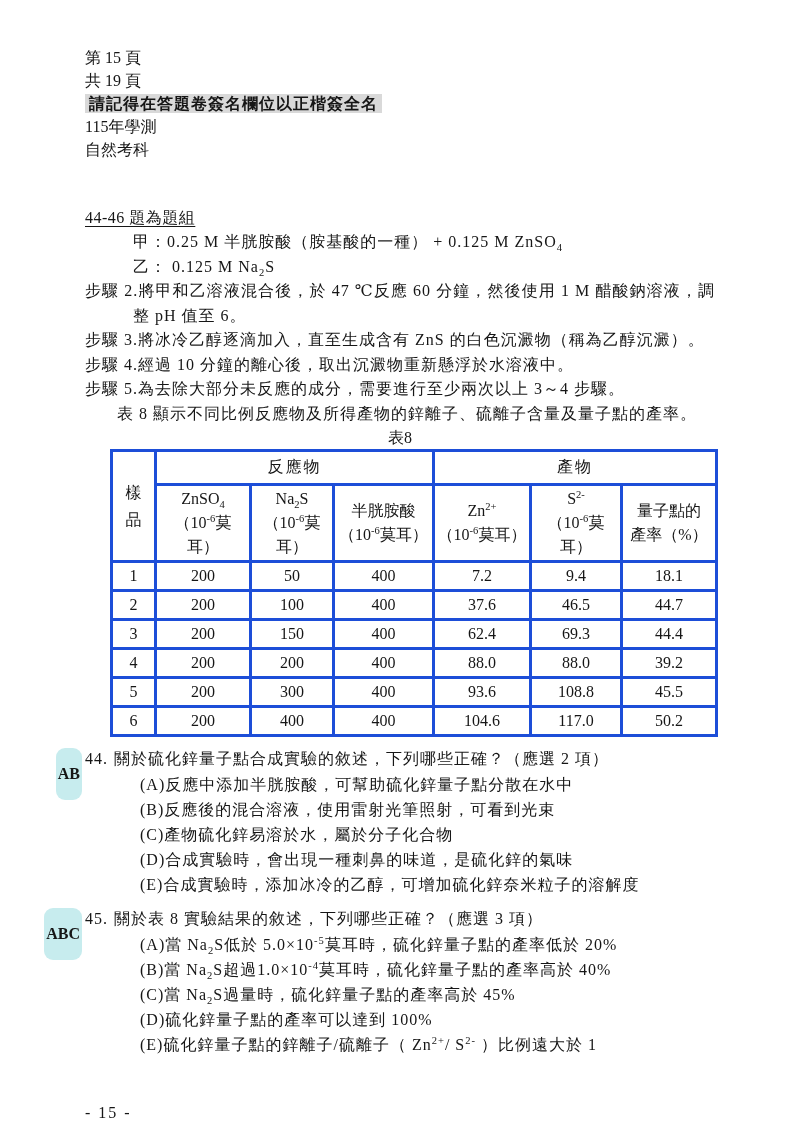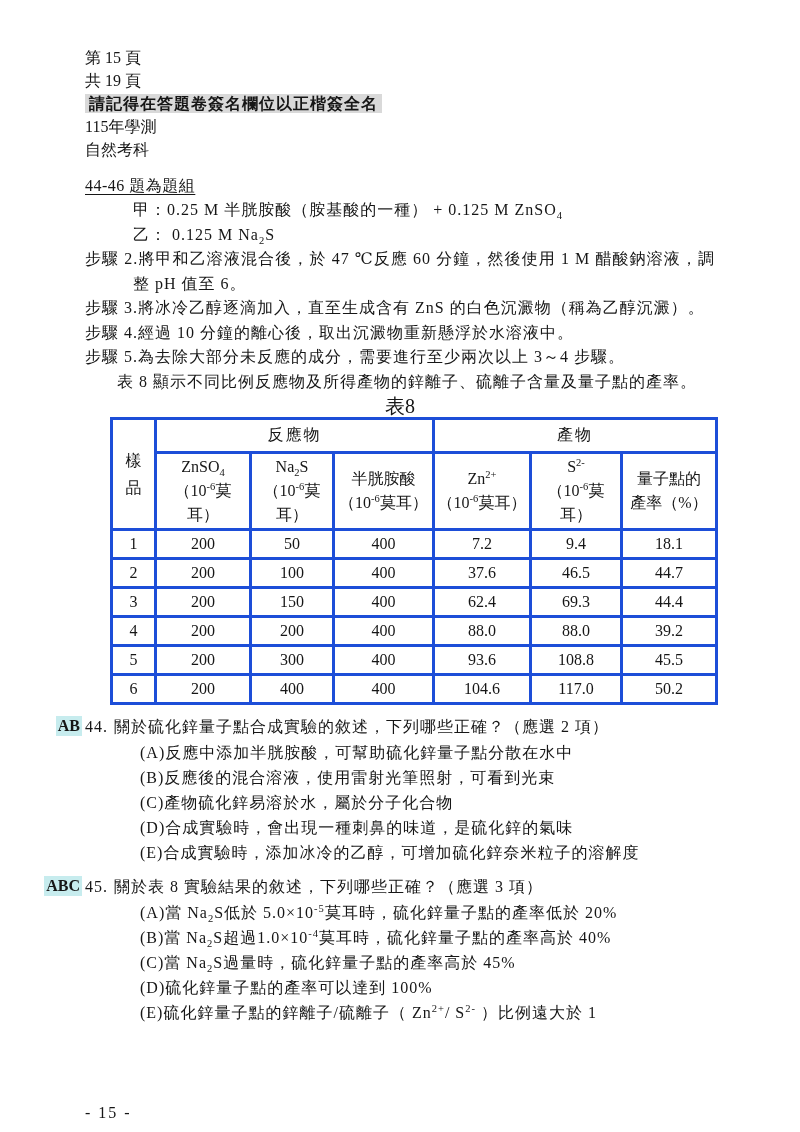--- a/index.html
+++ b/index.html
@@ -11,48 +11,48 @@
   .page{position:absolute;left:0;top:0;width:800px;height:1132px;
         padding:46px 85px 0 85px;box-sizing:border-box;}
 
   
   .header{display:flex;justify-content:space-between;align-items:flex-start;line-height:23px;flex-direction:column;}
   .header .hcol{white-space:nowrap;}
   .notice{background:var(--notice_bg,#d9d9d9);font-weight:bold;padding:1px 4px;
           letter-spacing:1px;margin-top:1px;}
 
   
-  .group-title{margin-top:12px;line-height:25px;text-decoration:underline;
+  .group-title{margin-top:44px;line-height:25px;text-decoration:underline;
                text-underline-offset:3px;letter-spacing:0.5px;}
   .intro{margin-top:2px;line-height:24.5px;text-align:justify;text-indent:2em;
          letter-spacing:1.2px;}
   .step{line-height:24.5px;letter-spacing:1px;padding-left:48px;text-indent:-48px;
         text-align:justify;}
   .substep{line-height:24.5px;letter-spacing:1px;margin-left:48px;}
   .table-intro{line-height:24.5px;letter-spacing:1px;text-indent:2em;}
 
   
-  .tbl-caption{text-align:center;font-size:20px;line-height:20px;margin-top:2px;}
+  .tbl-caption{text-align:center;font-size:16px;line-height:20px;margin-top:2px;}
   table.t8{border-collapse:collapse;width:605px;margin:1px 0 0 25px;
            text-align:center;table-layout:fixed;}
   .t8 td{border:3px solid #1d4ed8;padding:1px 2px;}
   .t8 .grp td{height:29px;letter-spacing:2px;}
   .t8 .sub td{height:54px;line-height:24px;}
   .t8 .datarow td{height:24px;}
   .t8 .corner{vertical-align:middle;}
   .vtext{width:1.05em;margin:0 auto;word-break:break-all;line-height:27px;letter-spacing:0;}
   sup,sub{font-size:66%;line-height:0;}
 
   
   .question{position:relative;margin-top:9px;}
   .qline{line-height:26px;letter-spacing:1px;}
   .qnum{margin-right:6px;}
   .badge{position:absolute;right:calc(100% + 3px);top:2px;
          background:var(--answer_highlight,#c7ecee);font-weight:bold;
-         padding:0 2px;line-height:20px;white-space:nowrap;letter-spacing:0;}
+         padding:16px 2px;line-height:20px;white-space:nowrap;letter-spacing:0;border-radius:9px;}
   .options{margin-left:55px;}
   .option{line-height:25px;letter-spacing:1px;}
 
   
   .footer{position:absolute;left:85px;top:1103px;letter-spacing:2px;line-height:20px;}
 </style>
 </head>
 <body>
 
 <div class="page">

